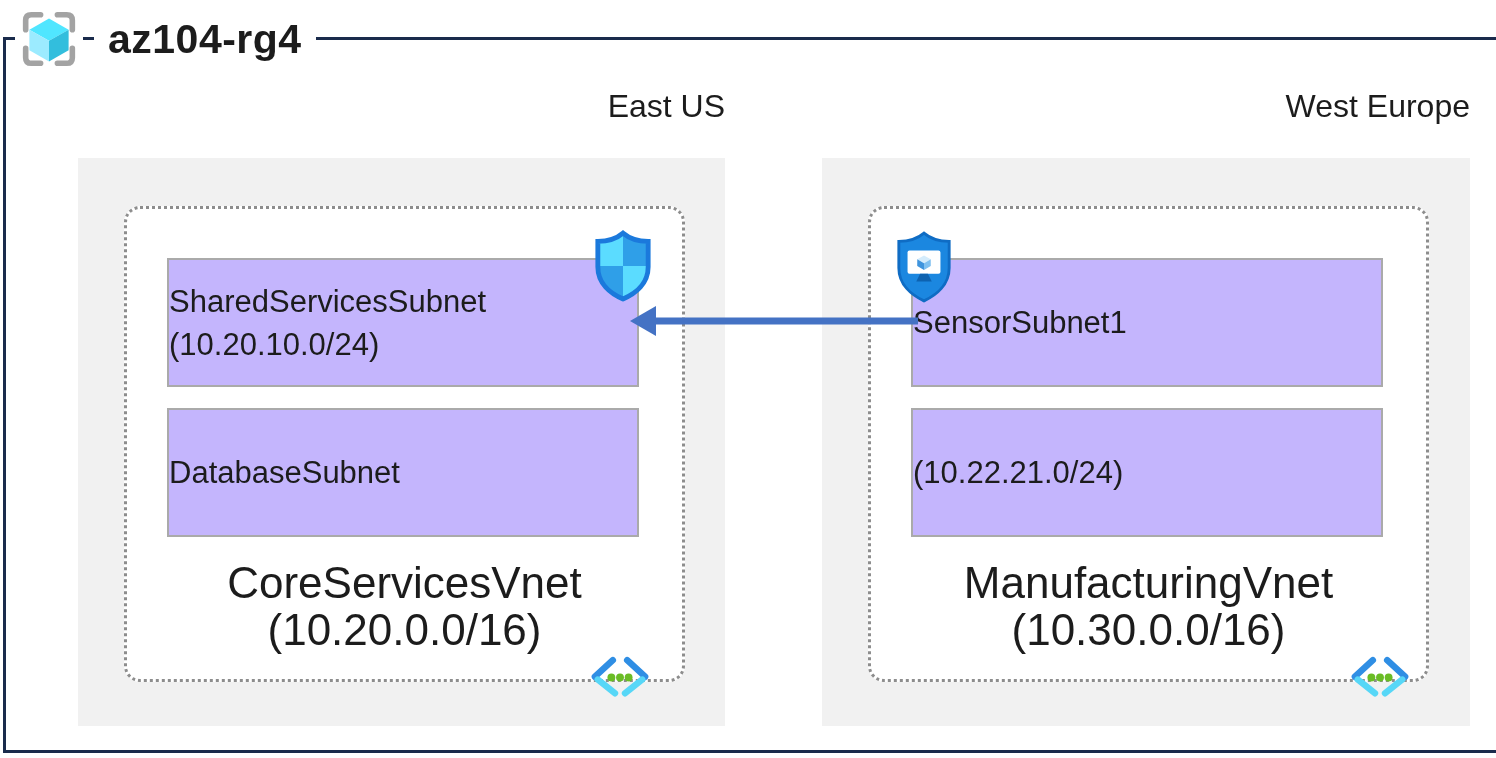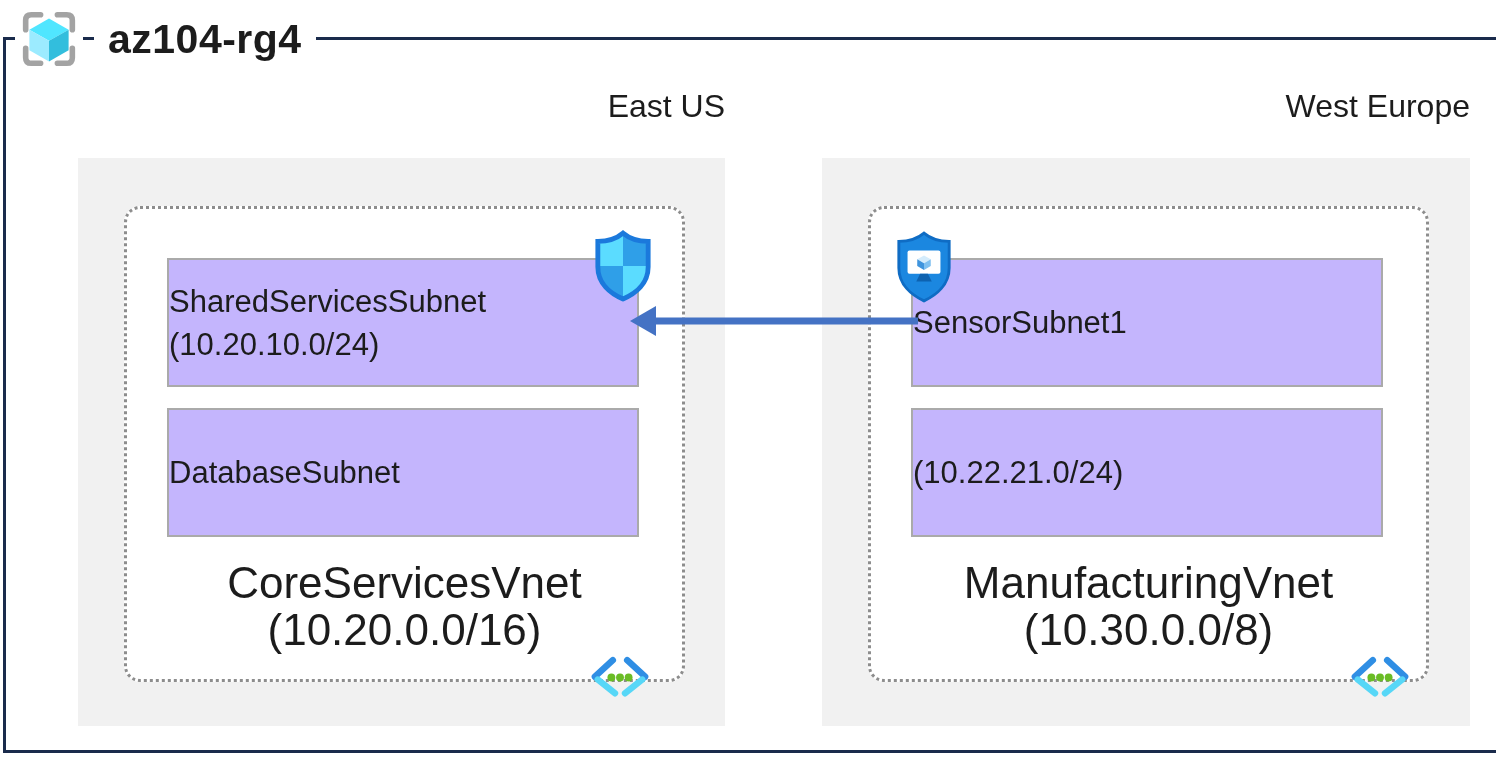--- a/index.html
+++ b/index.html
@@ -131,21 +131,21 @@
         </span>
         <div>SensorSubnet1</div>
       </div>
 
       <div class="subnet subnet-2">
         <div>(10.22.21.0/24)</div>
       </div>
 
       <div class="vnet-label">
         <div>ManufacturingVnet</div>
-        <div>(10.30.0.0/8)</div>
+        <div>(10.30.0.0/16)</div>
       </div>
 
       <span class="vnet-icon vnet-icon-right">
         <svg width="66" height="50" viewBox="0 0 92 58">
           <g fill="none" stroke-width="9" stroke-linecap="round">
             <path d="M36 7 L11 30" stroke="#2f8ee4"></path>
             <path d="M15 34 L39 53" stroke="#57d7f7"></path>
             <path d="M56 7 L81 30" stroke="#2f8ee4"></path>
             <path d="M77 34 L53 53" stroke="#57d7f7"></path>
           </g>

